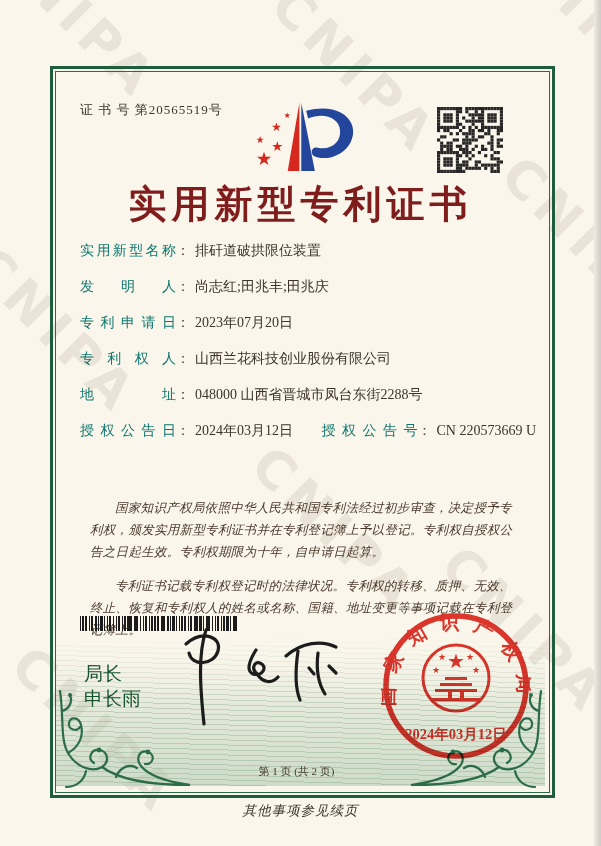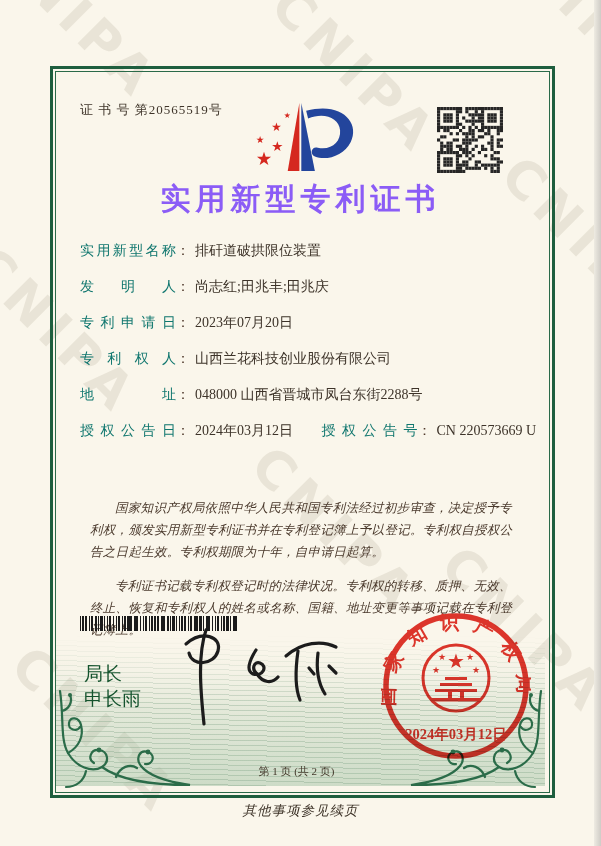--- a/index.html
+++ b/index.html
@@ -28,21 +28,21 @@
     mask-image:linear-gradient(to top,#000 55%,transparent 100%);}
   .flourish{position:absolute;bottom:53px;width:140px;height:104px;z-index:3;}
   .flourish.left{left:52px;}
   .flourish.right{right:52px;transform:scaleX(-1);}
   
   .cert-number{position:absolute;left:80px;top:101px;font-size:13px;
     letter-spacing:1px;color:#3f352a;z-index:4;}
   .logo{position:absolute;left:248px;top:99px;z-index:4;}
   .qr{position:absolute;left:437px;top:107px;width:66px;height:66px;z-index:4;}
   .title{position:absolute;left:0;right:0;top:179px;text-align:center;
-    font-size:30px;font-weight:bold;letter-spacing:5px;color:#8b5cf6;z-index:4;}
+    font-size:38px;font-weight:bold;letter-spacing:5px;color:#7f1d1d;z-index:4;}
   
   .fields{position:absolute;left:80px;top:240px;width:455px;z-index:4;font-size:14px;}
   .frow{margin-bottom:15px;line-height:21px;white-space:nowrap;}
   .fpair{display:inline-block;}
   .fpair.first{width:238px;}
   .flabel{display:inline-block;width:96px;text-align:justify;text-align-last:justify;
     color:#0f766e;vertical-align:top;}
   .fcolon{color:#503a2c;}
   .fvalue{color:#3d3329;margin-left:5px;}
   

